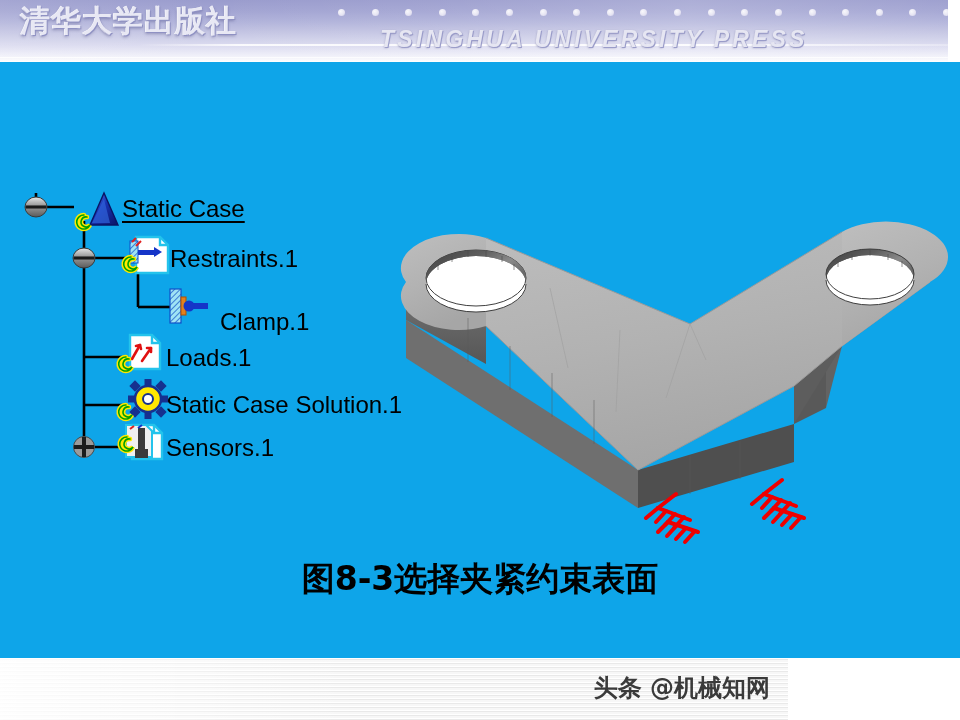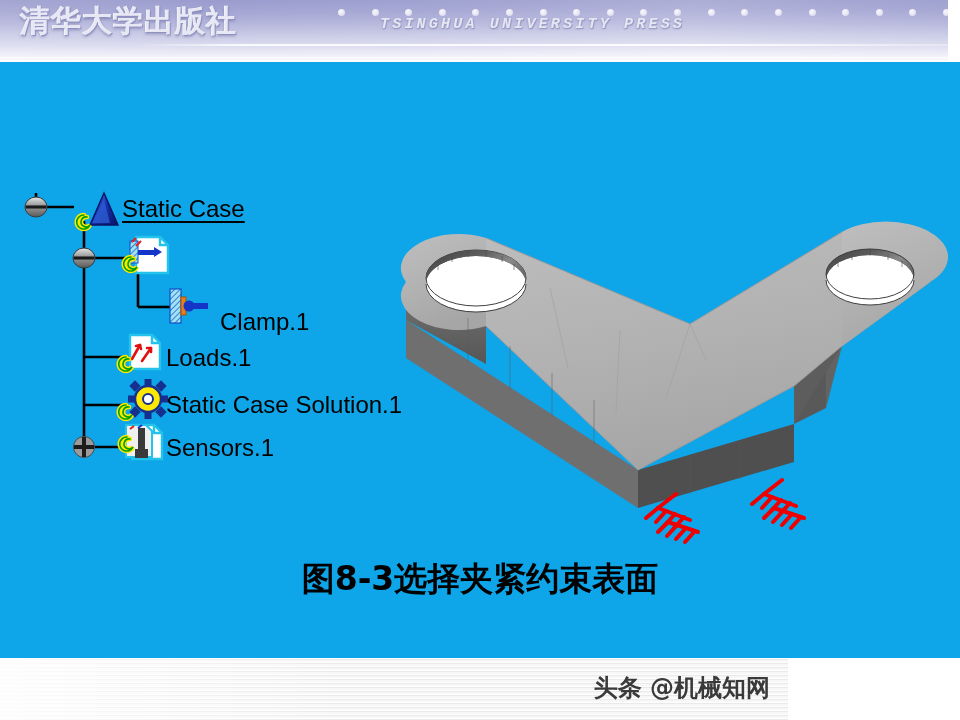--- a/index.html
+++ b/index.html
@@ -66,23 +66,23 @@
     font-size: 30px;
     font-weight: 700;
     letter-spacing: 1px;
     color: #e8e8f4;
     text-shadow: 1px 1px 0 #8f91c3, -0.5px -0.5px 0 #ffffff, 0 2px 3px rgba(80,80,130,.45);
     white-space: nowrap;
     line-height: 38px;
   }
   .en-logo {
     position: absolute;
-    left: 380px; top: 16px;
-    font-family: Liberation Mono, monospace;
-    font-size: 15px;
+    left: 380px; top: 26px;
+    font-family: Liberation Sans, sans-serif;
+    font-size: 23px;
     font-style: italic;
     font-weight: 700;
     letter-spacing: 3.2px;
     color: #e6e6f2;
     text-shadow: 1px 1px 0 #9a9cc9, 0 1px 2px rgba(90,90,140,.5);
     white-space: nowrap;
   }
   .banner-rule {
     position: absolute;
     left: 138px; top: 44px;
@@ -324,20 +324,21 @@
         <rect x="120" y="243" width="7" height="22" fill="#3a3a3a"></rect>
         <rect x="117" y="264" width="13" height="9" fill="#3a3a3a"></rect>
         <path d="M109 252 a7 7 0 1 0 6 10 a5 5 0 1 1 -3 -8" fill="none" stroke="#ffe800" stroke-width="4.5" stroke-linecap="round"></path>
         <path d="M109 252 a7 7 0 1 0 6 10 a5 5 0 1 1 -3 -8" fill="none" stroke="#00a000" stroke-width="1.6" stroke-linecap="round"></path>
         <path d="M112 244 l4 -3" stroke="#e02020" stroke-width="2"></path>
         <path d="M120 243 l4 -3" stroke="#1535c8" stroke-width="2"></path>
       </g>
     </svg>
 
     <div class="node-label underline" style="left:104px; top:12px;">Static Case</div>
+    <div class="node-label" style="left:152px; top:62px;">Restraints.1</div>
     <div class="node-label" style="left:202px; top:125px;">Clamp.1</div>
     <div class="node-label" style="left:148px; top:161px;">Loads.1</div>
     <div class="node-label" style="left:148px; top:208px;">Static Case Solution.1</div>
     <div class="node-label" style="left:148px; top:251px;">Sensors.1</div>
   </div>
 
   <svg style="position:absolute; left:390px; top:150px;" width="570" height="360" viewBox="0 0 570 360">
     <defs>
       <linearGradient id="topFace" x1="0" y1="0" x2="0.4" y2="1">
         <stop offset="0%" stop-color="#bebebe"></stop>

